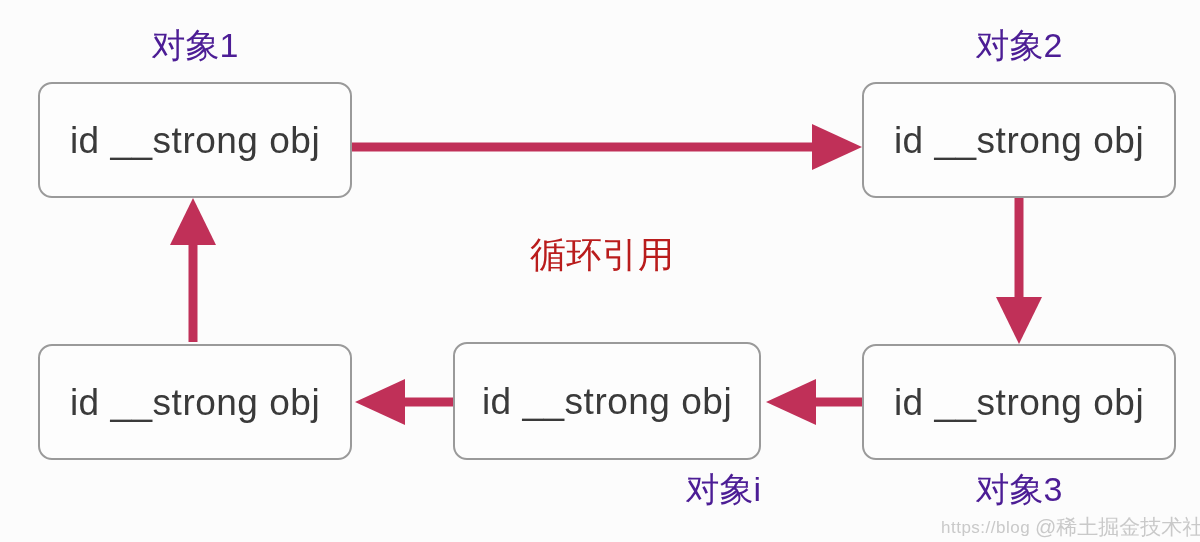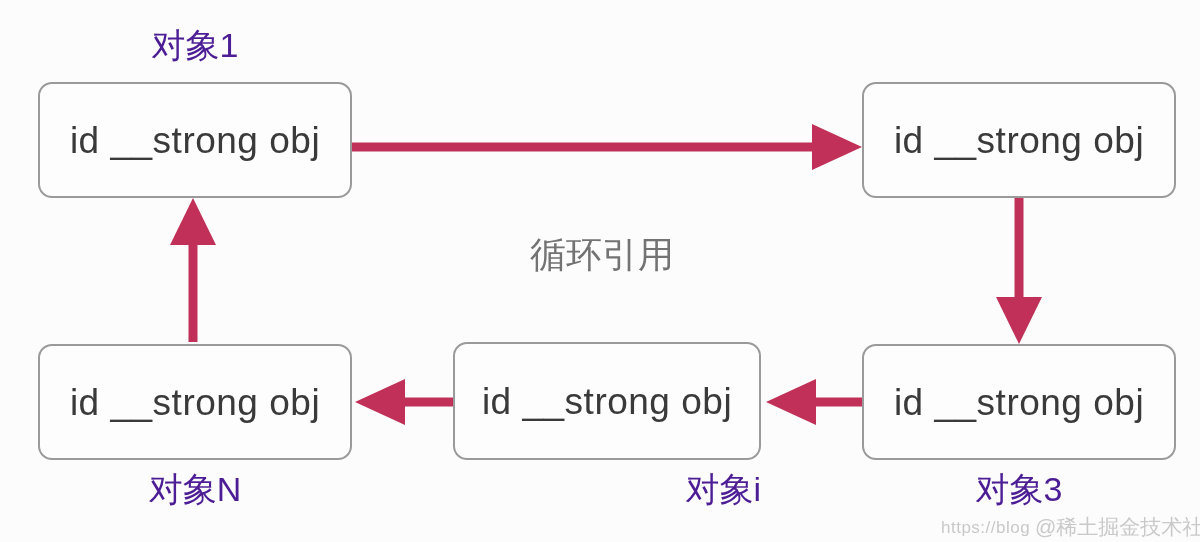--- a/index.html
+++ b/index.html
@@ -37,21 +37,21 @@
     position: absolute;
     font-size: 34px;
     color: #4c1d95;
     white-space: nowrap;
     text-align: center;
     line-height: 1;
   }
   .center-note {
     position: absolute;
     font-size: 36px;
-    color: #737373;
+    color: #b91c1c;
     white-space: nowrap;
     line-height: 1;
   }
   .arrow-svg {
     position: absolute;
     left: 0;
     top: 0;
     width: 1200px;
     height: 542px;
     pointer-events: none;
@@ -96,37 +96,37 @@
       <line x1="193" y1="342" x2="193" y2="237" stroke="#C03058" stroke-width="9"></line>
       <polygon points="193,198 170,245 216,245" fill="#C03058"></polygon>
     </g>
   </svg>
 
   <div class="obj-caption" style="left:38px; top:28px; width:314px;">对象1</div>
   <div class="obj-box" style="left:38px; top:82px; width:314px; height:116px;">
     <span class="obj-box-label">id __strong obj</span>
   </div>
 
+  <div class="obj-caption" style="left:862px; top:28px; width:314px;">对象2</div>
   <div class="obj-box" style="left:862px; top:82px; width:314px; height:116px;">
     <span class="obj-box-label">id __strong obj</span>
   </div>
 
   <div class="obj-box" style="left:862px; top:344px; width:314px; height:116px;">
     <span class="obj-box-label">id __strong obj</span>
   </div>
   <div class="obj-caption" style="left:862px; top:472px; width:314px;">对象3</div>
 
   <div class="obj-box" style="left:453px; top:342px; width:308px; height:118px;">
     <span class="obj-box-label">id __strong obj</span>
   </div>
   <div class="obj-caption" style="left:453px; top:472px; width:308px;text-align:right;">对象i</div>
 
   <div class="obj-box" style="left:38px; top:344px; width:314px; height:116px;">
     <span class="obj-box-label">id __strong obj</span>
   </div>
-  <div class="obj-caption" style="left:38px; top:472px; width:314px;">对象N</div>
 
   <div class="center-note" style="left:530px; top:237px;">循环引用</div>
 
   <div class="watermark wm-url" style="left:941px; top:519px;">https://blog</div>
   <div class="watermark wm-name" style="left:1035px; top:516px;">@稀土掘金技术社区</div>
 
 </div>
 
 </body></html>

